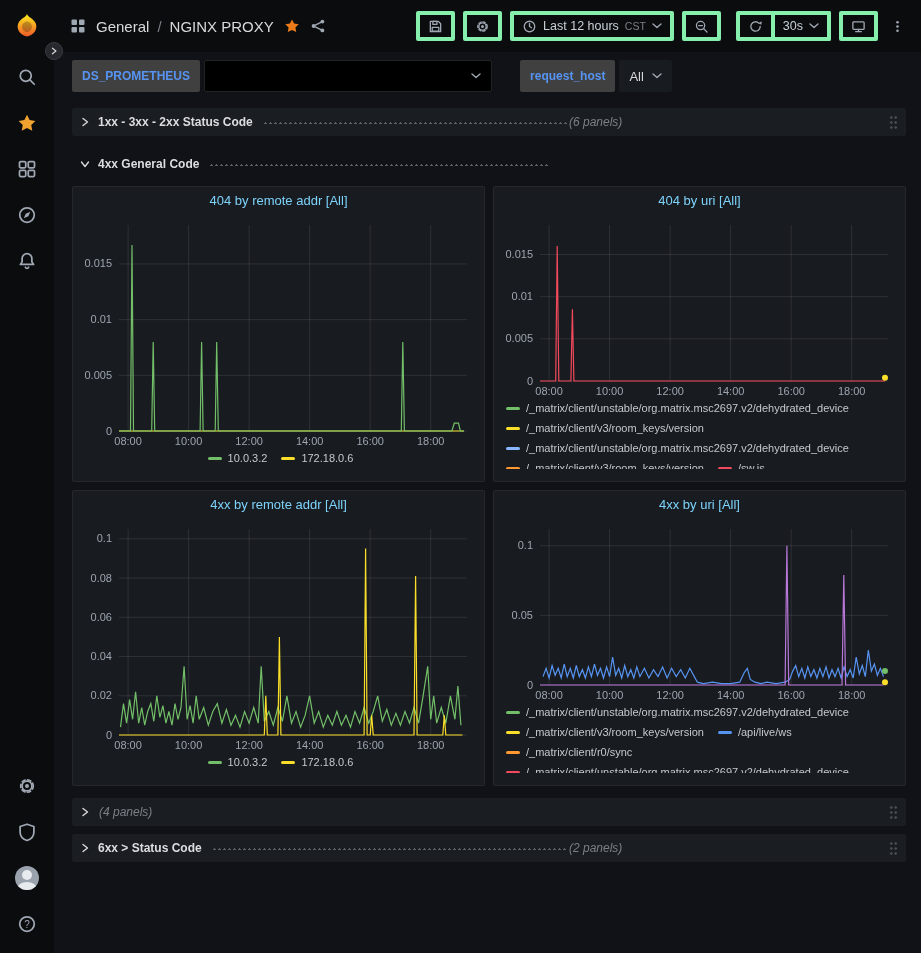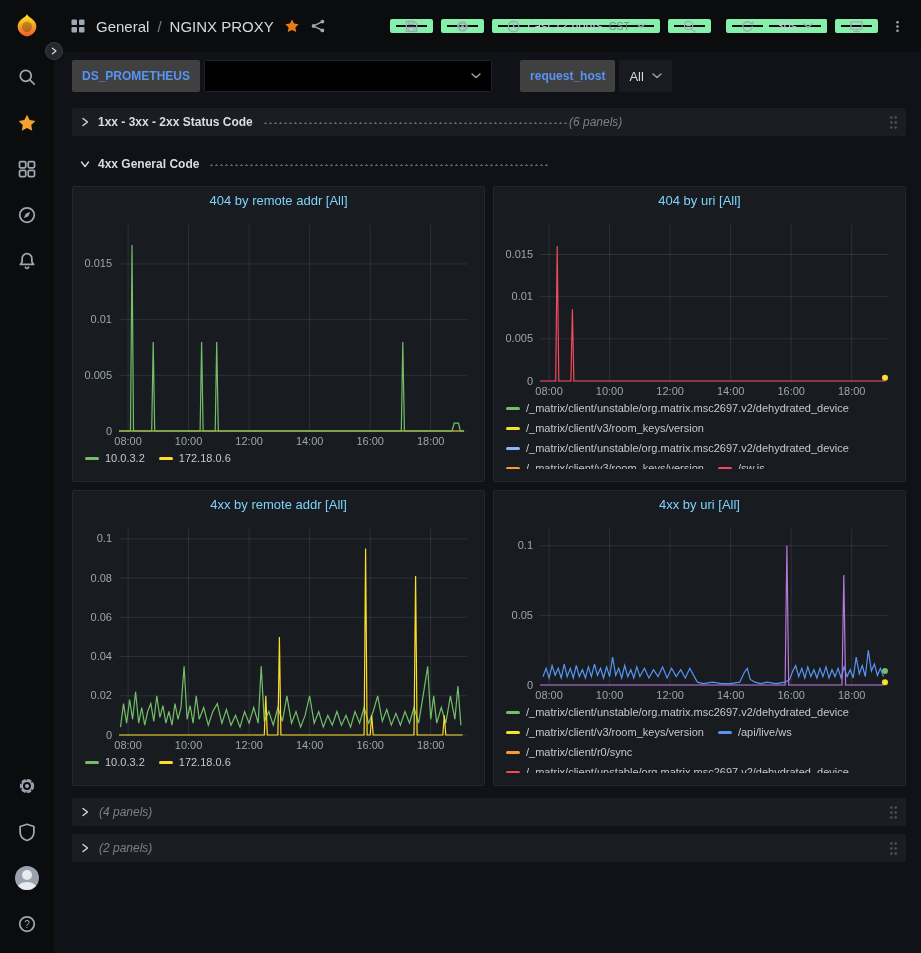--- a/index.html
+++ b/index.html
@@ -29,21 +29,21 @@
   
   .main { flex:1; display:flex; flex-direction:column; }
   .topbar { height:52px; background:#0b0c0e; display:flex; 
     justify-content:space-between; padding:0 12px 0 16px; flex-shrink:0; }
   .tb-left { display:flex; align-items:center; gap:10px; }
   .breadcrumb { display:flex; align-items:center; gap:8px; font-size:15px; color:#d8d9da; }
   .breadcrumb .sep { color:#7b8087; }
   .bc-folder { cursor:pointer; }
   .bc-title { cursor:pointer; font-weight:500; }
   .tb-right { display:flex; align-items:center; gap:8px; }
-  .tb-btn { height:14px; border:6px solid #86efac; background:transparent; border-radius:2px;
+  .tb-btn { height:30px; border:4px solid #86efac; background:transparent; border-radius:2px;
     display:inline-flex; align-items:center; gap:6px; padding:0 8px; color:#c7d0d9;
     font-size:12.5px; cursor:pointer; font-family:"Liberation Sans",sans-serif; }
   .tb-btn .tz { font-size:10.5px; color:#7b8087; }
   .split { display:flex;padding-left:7px; }
   .split .tb-btn:first-child { border-radius:2px 0 0 2px; }
   .split .tb-btn:last-child { border-left:none; border-radius:0 2px 2px 0; }
   .kebab-btn { border:none; background:none; padding:0 4px; cursor:pointer; height:30px; display:flex; align-items:center; }
   .icon-wrap { display:inline-flex; align-items:center; }
 
   
@@ -78,21 +78,21 @@
   .p-title { height:28px; line-height:28px; text-align:center; font-size:13px; color:#7dd3fc;
     font-weight:500; cursor:pointer; white-space:nowrap; overflow:hidden; }
   svg.chart { display:block; margin:0 auto; cursor:crosshair; }
   .grid-line { stroke:rgba(204,204,220,0.12); stroke-width:1; }
   .tick { fill:#9da5b0; font-size:11px; font-family:"Liberation Sans",sans-serif; }
   .ty { text-anchor:end; }
   .tx { text-anchor:middle; }
 
   .legend { display:flex; flex-wrap:wrap; overflow:hidden; padding:2px 8px 0 12px;
     column-gap:14px; row-gap:6px; align-content:flex-start; }
-  .legend.short { height:26px; }
+  .legend.short { height:26px;justify-content:center; }
   .legend.tall { height:70px; }
   .lg-item { display:inline-flex; align-items:center; gap:6px; flex-shrink:0; max-width:100%;
     overflow:hidden; font-size:11px; line-height:14px; color:#c3c9cf; white-space:nowrap; cursor:pointer; }
   .lg-swatch { width:14px; height:3px; border-radius:2px; flex-shrink:0; }
 </style>
 </head>
 <body>
 
 <div class="app">
 
@@ -499,19 +499,23 @@
             <path class="ic ic-white" d="M3 1.5L7.5 5 3 8.5"></path>
           </svg>
         <span class="row-count">(4 panels)</span>
         <span class="row-handle"></span>
       </div>
 
       <div class="row collapsed">
         <svg class="chev" width="10" height="10" viewBox="0 0 10 10">
             <path class="ic ic-white" d="M3 1.5L7.5 5 3 8.5"></path>
           </svg>
+        <div class="row-left">
+          <span class="row-title">6xx &gt; Status Code</span>
+          <span class="row-dots"></span>
+        </div>
         <span class="row-count">(2 panels)</span>
         <span class="row-handle"></span>
       </div>
 
     </main>
   </div>
 </div>
 
 </body></html>

